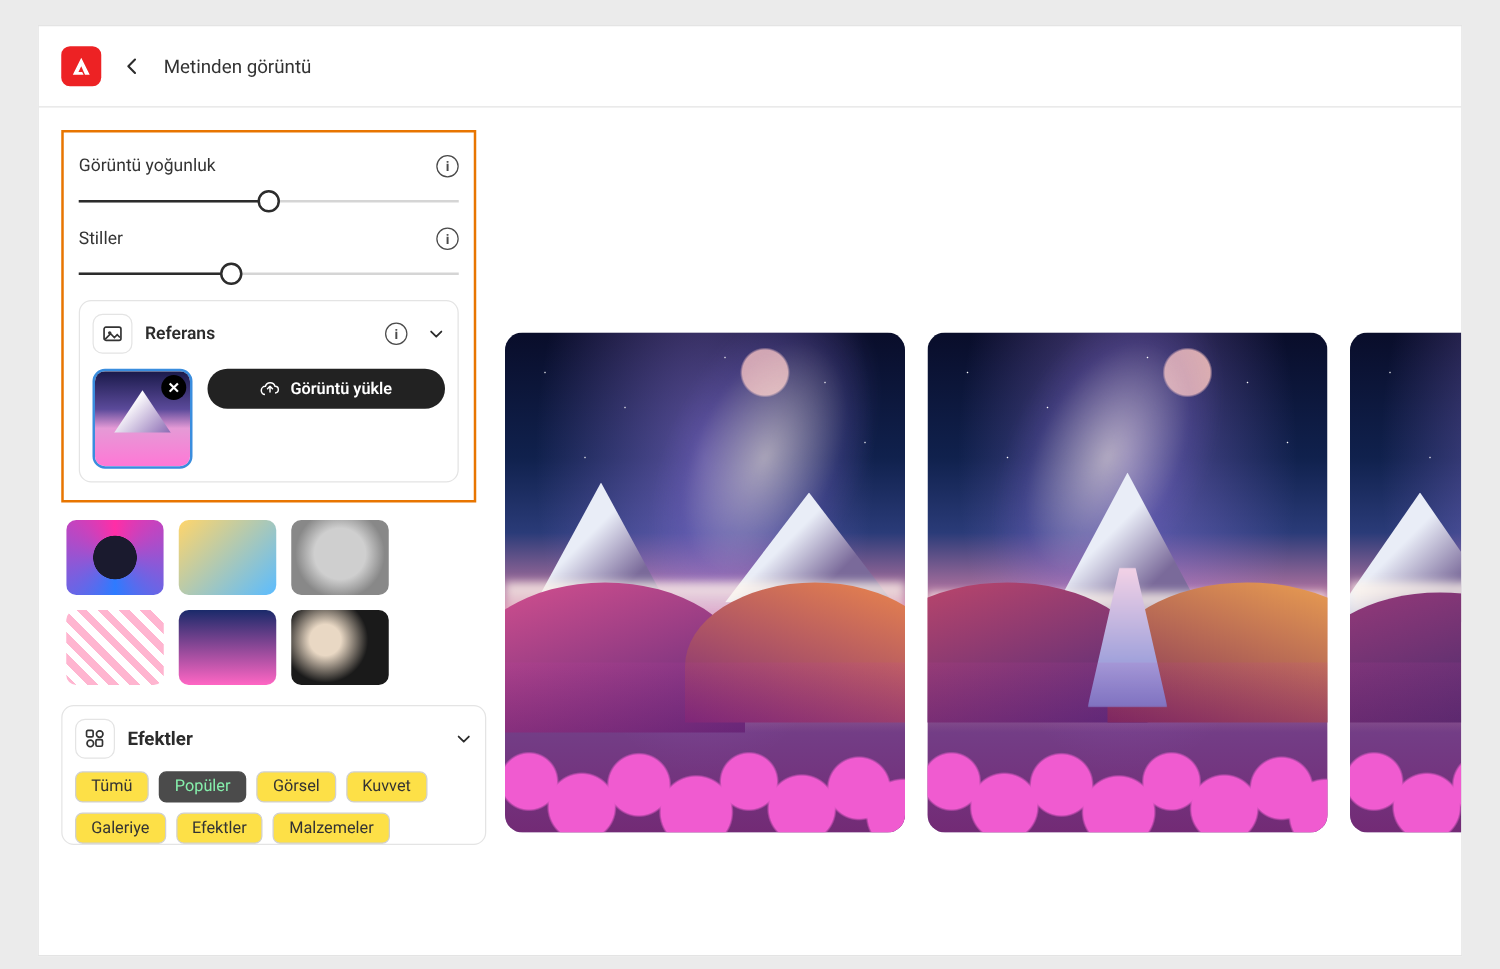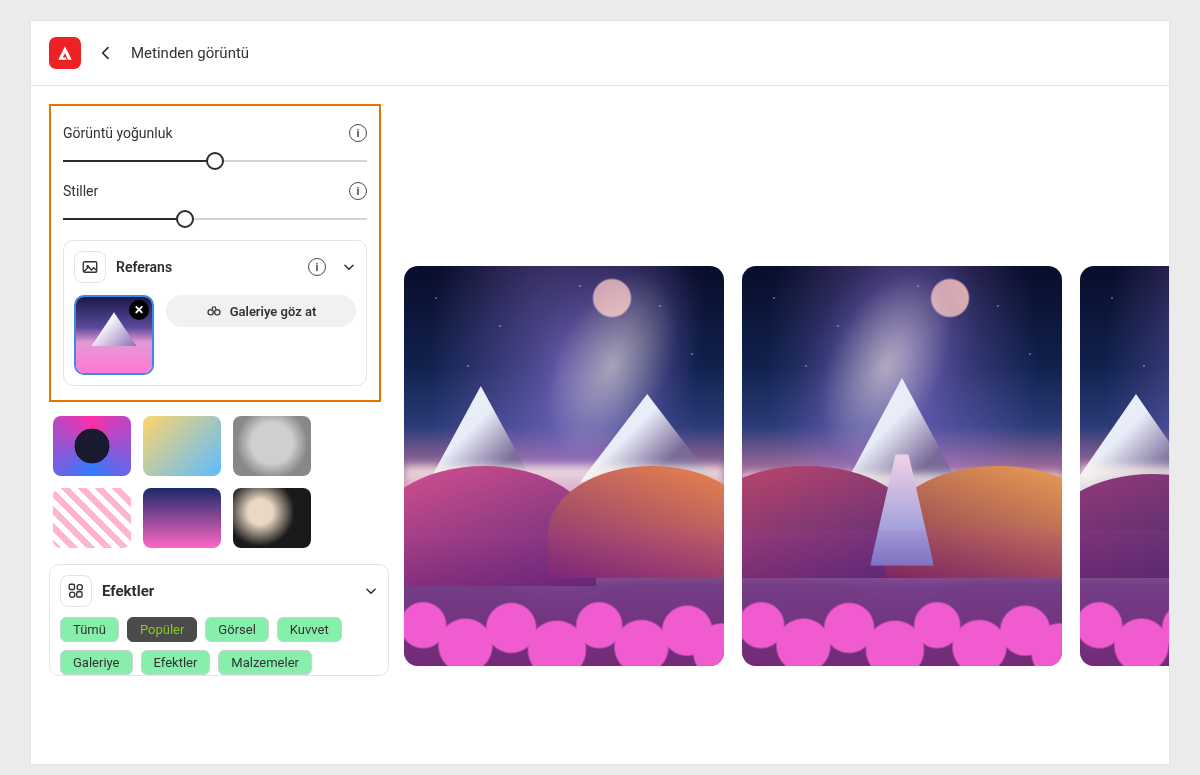--- a/index.html
+++ b/index.html
@@ -136,23 +136,23 @@
   }
   .effects-header{display:flex;align-items:center;gap:10px;}
   .eff-icon-box{
     width:32px;height:32px;border:1px solid var(--border);border-radius:8px;
     display:flex;align-items:center;justify-content:center;background:#fff;
   }
   .effects-title{font-weight:700;flex:1;font-size:15px;}
   .chips{display:flex;flex-wrap:wrap;gap:8px;margin-top:10px;}
   .chip{
     padding:4px 12px;border:1px solid var(--chip-border);border-radius:6px;
-    font-size:13px;color:#333;cursor:pointer;background:#86efac;
-  }
-  .chip.active{background:var(--chip-active);color:#84cc16;border-color:var(--chip-active);}
+    font-size:13px;color:#333;cursor:pointer;background:#fde047;
+  }
+  .chip.active{background:var(--chip-active);color:#86efac;border-color:var(--chip-active);}
 
   
   .results{
     flex:1;display:flex;gap:18px;padding:180px 0 0 18px;overflow:hidden;
   }
   .gen{
     width:320px;height:400px;border-radius:14px;overflow:hidden;flex:none;
     position:relative;
   }
 
@@ -298,29 +298,28 @@
                 </svg>
             </span>
           </div>
           <div class="ref-body">
             <div class="ref-thumb">
               <div class="mini-scene"></div>
                 <div class="mini-peak"></div>
               <div class="close-badge">✕</div>
             </div>
             <div class="ref-btns">
-              <div class="pill light">
+              <div class="pill dark">
                 <span>
                   <svg width="16" height="16" viewBox="0 0 24 24">
-                      <circle cx="7" cy="14" r="4" stroke="#333" stroke-width="1.8" fill="none"></circle>
-                      <circle cx="17" cy="14" r="4" stroke="#333" stroke-width="1.8" fill="none"></circle>
-                      <path d="M9 10 L10 6 L14 6 L15 10" stroke="#333" stroke-width="1.8" fill="none"></path>
+                      <path d="M6 19a5 5 0 0 1 .5-9.97A6 6 0 0 1 18 9a4 4 0 0 1 0 8" stroke="#fff" stroke-width="1.8" fill="none"></path>
+                      <path d="M12 16V9M9 12l3-3 3 3" stroke="#fff" stroke-width="1.8" fill="none" stroke-linecap="round" stroke-linejoin="round"></path>
                     </svg>
                 </span>
-                <span>Galeriye göz at</span>
+                <span>Görüntü yükle</span>
               </div>
             </div>
           </div>
         </div>
       </div>
 
       <div class="style-grid">
         <div class="style-cell sg-neon"></div>
         <div class="style-cell sg-thumbs"></div>
         <div class="style-cell sg-bust"></div>

